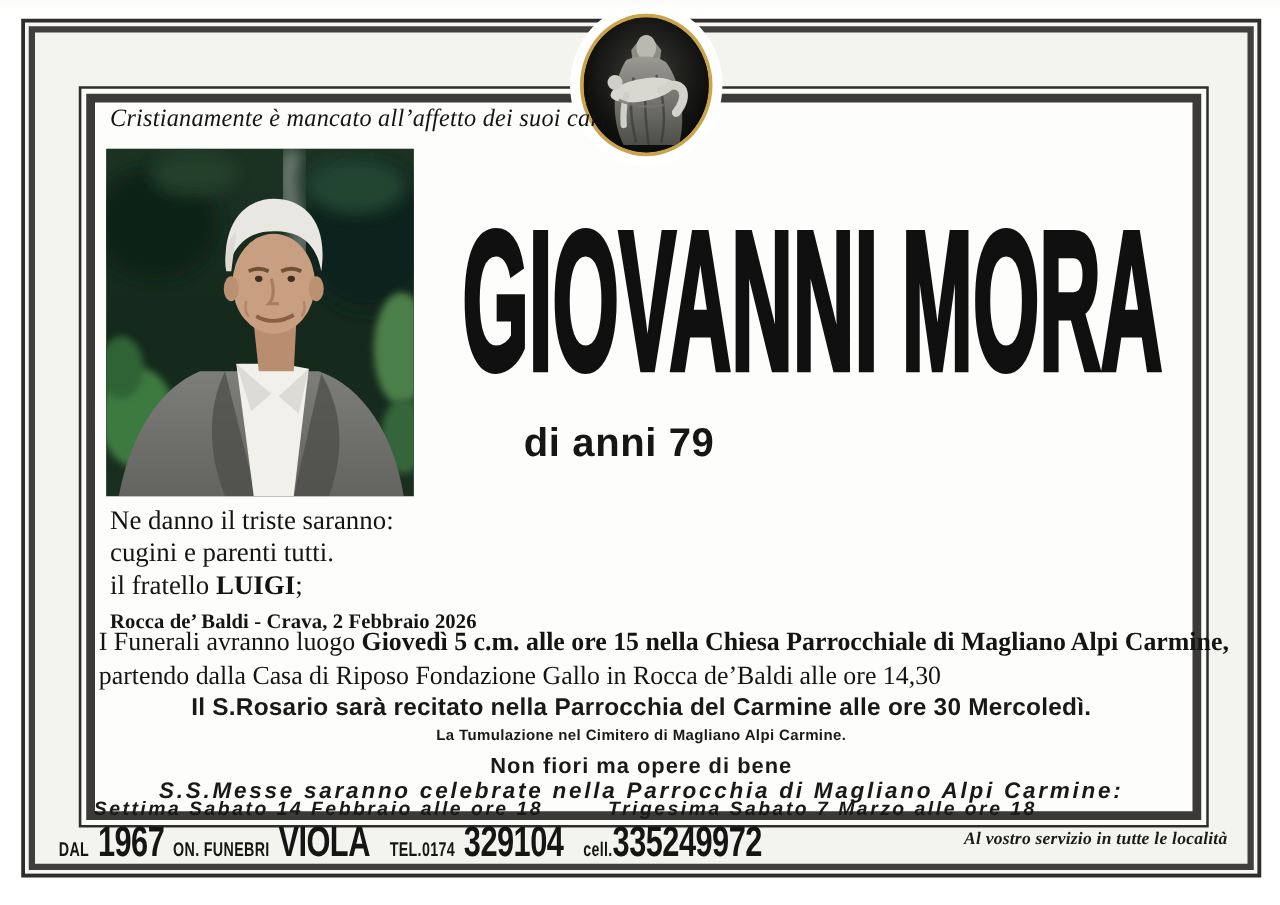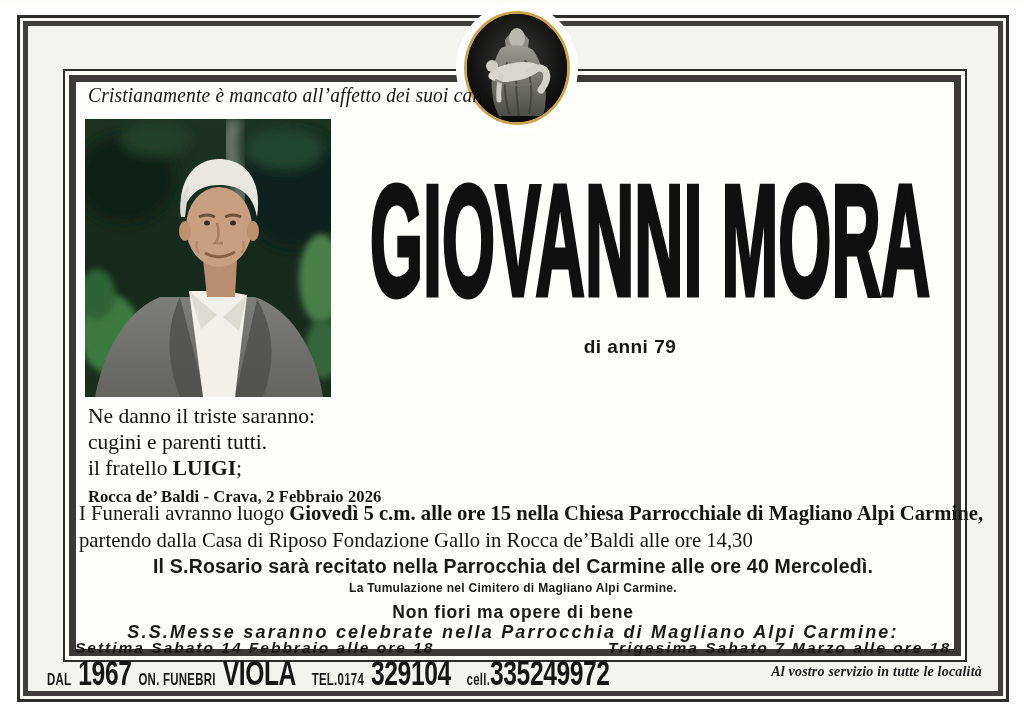--- a/index.html
+++ b/index.html
@@ -46,24 +46,23 @@
   }
   .portrait svg{display:block;width:100%;height:100%;}
   
   .name-wrap{position:absolute;left:354px;top:179px;width:592px;height:122px;}
   .name-wrap svg{display:block;width:100%;height:100%;}
   .name-wrap text{
     font-family:"Liberation Sans", sans-serif;font-weight:bold;
     fill:#101010;stroke:#101010;stroke-width:5px;
   }
   .age-line{
-    position:absolute;left:430px;top:336px;width:400px;
-    text-align:center;
+    position:absolute;left:419px;top:336px;width:400px;
     font-family:"Liberation Sans", sans-serif;font-weight:bold;
-    font-size:19px;letter-spacing:.5px;color:#161616;
+    font-size:32px;letter-spacing:.5px;color:#161616;
   }
   
   .announcement{
     position:absolute;left:88px;top:403px;
     font-size:21.5px;line-height:26px;white-space:nowrap;
   }
   .announcement .bold{font-weight:bold;}
   .dateline{
     margin-top:3px;
     font-weight:bold;font-size:16.5px;letter-spacing:.1px;
@@ -80,21 +79,21 @@
     position:absolute;left:75px;width:876px;text-align:center;
     font-family:"Liberation Sans", sans-serif;font-weight:bold;color:#191919;
     white-space:nowrap;
   }
   .rosary{top:555px;font-size:19.5px;letter-spacing:.2px;}
   .burial{top:581px;font-size:12px;letter-spacing:.3px;}
   .flowers{top:602px;font-size:17.5px;letter-spacing:.8px;}
   .masses-title{top:622px;font-size:18px;font-style:italic;letter-spacing:2.2px;}
   .masses-row{
     position:absolute;left:75px;top:639px;width:876px;
-    display:flex;justify-content:space-between;gap:52px;
+    display:flex;justify-content:flex-start;gap:52px;
     font-family:"Liberation Sans", sans-serif;font-weight:bold;font-style:italic;
     font-size:15.5px;letter-spacing:2px;color:#191919;white-space:nowrap;
   }
   
   .footer-left{
     position:absolute;left:47px;top:661px;height:30px;
     display:flex;align-items:baseline;gap:8px;
     font-family:"Liberation Sans", sans-serif;font-weight:bold;color:#151515;
     transform:scale(.88,1.22);transform-origin:left bottom;
     white-space:nowrap;
@@ -226,21 +225,21 @@
   <div>cugini e parenti tutti.</div>
   <div><span>il fratello </span><span class="bold">LUIGI</span><span>;</span></div>
   <div class="dateline">Rocca de’ Baldi - Crava, 2 Febbraio 2026</div>
 </div>
 
 <div class="funeral-par">
   <div><span>I Funerali avranno luogo </span><span class="bold">Giovedì 5 c.m. alle ore 15 nella Chiesa Parrocchiale di Magliano Alpi Carmine,</span></div>
   <div>partendo dalla Casa di Riposo Fondazione Gallo in Rocca de’Baldi alle ore 14,30</div>
 </div>
 
-<div class="center-line rosary">Il S.Rosario sarà recitato nella Parrocchia del Carmine alle ore 40 Mercoledì.</div>
+<div class="center-line rosary">Il S.Rosario sarà recitato nella Parrocchia del Carmine alle ore 30 Mercoledì.</div>
 <div class="center-line burial">La Tumulazione nel Cimitero di Magliano Alpi Carmine.</div>
 <div class="center-line flowers">Non fiori ma opere di bene</div>
 <div class="center-line masses-title">S.S.Messe saranno celebrate nella Parrocchia di Magliano Alpi Carmine:</div>
 <div class="masses-row">
   <span>Settima Sabato 14 Febbraio alle ore 18</span>
   <span>Trigesima Sabato 7 Marzo alle ore 18</span>
 </div>
 
 <div class="footer-left">
   <span class="sm">DAL</span>

